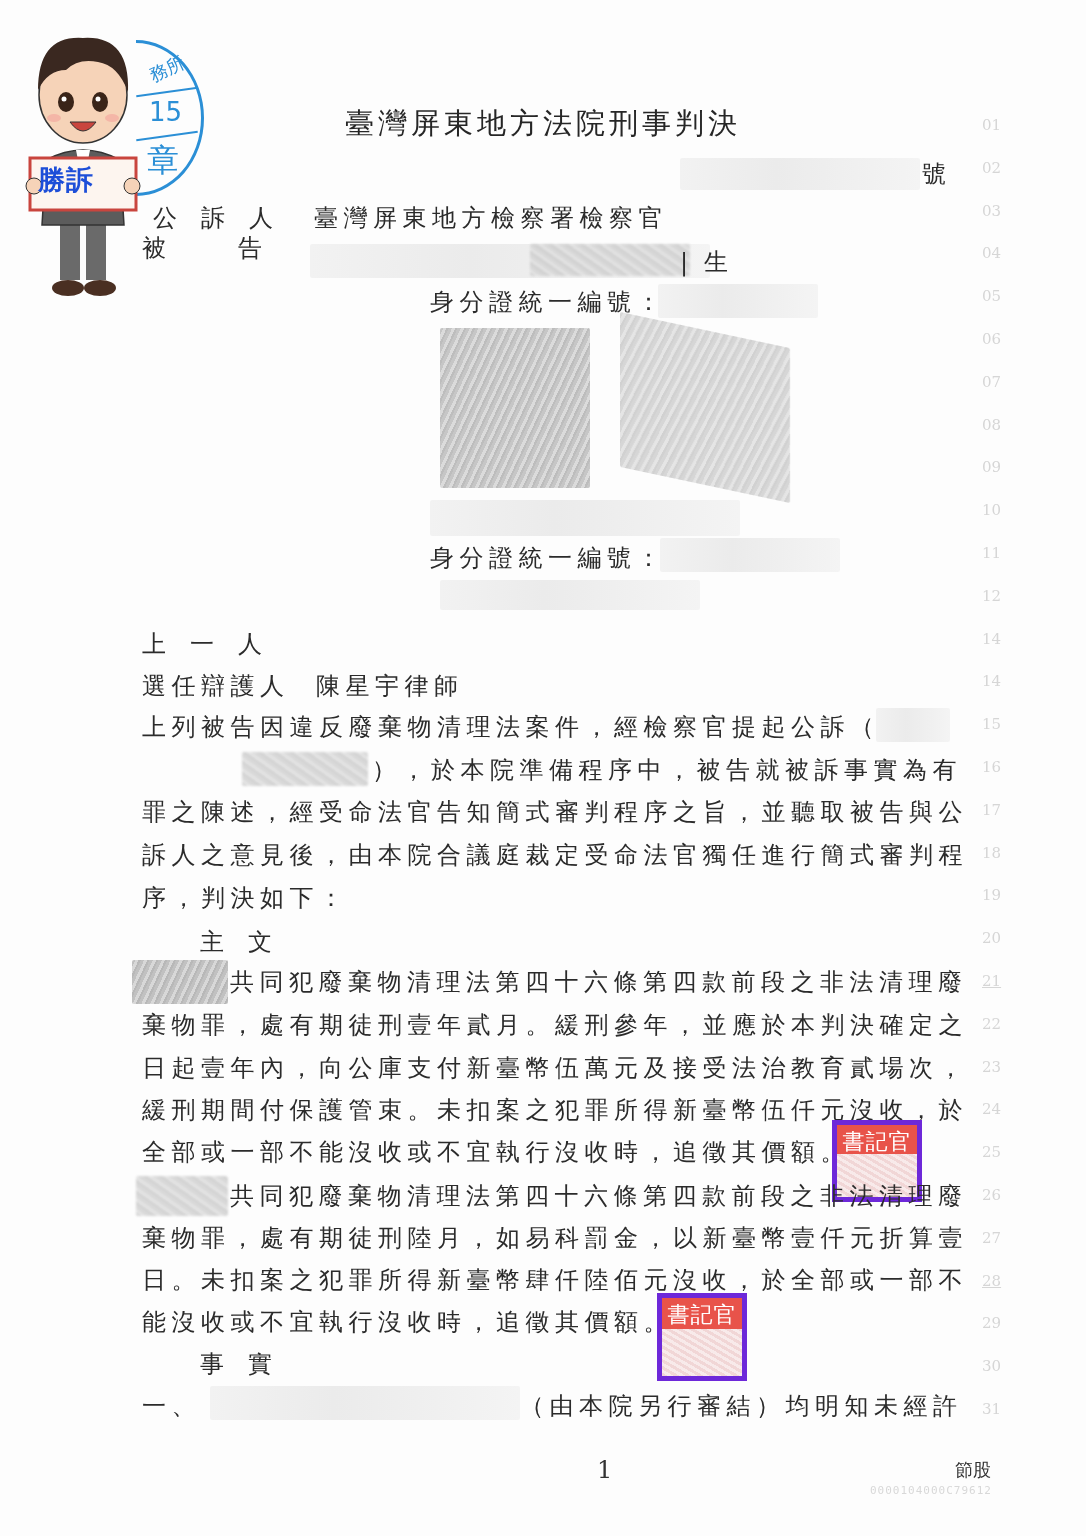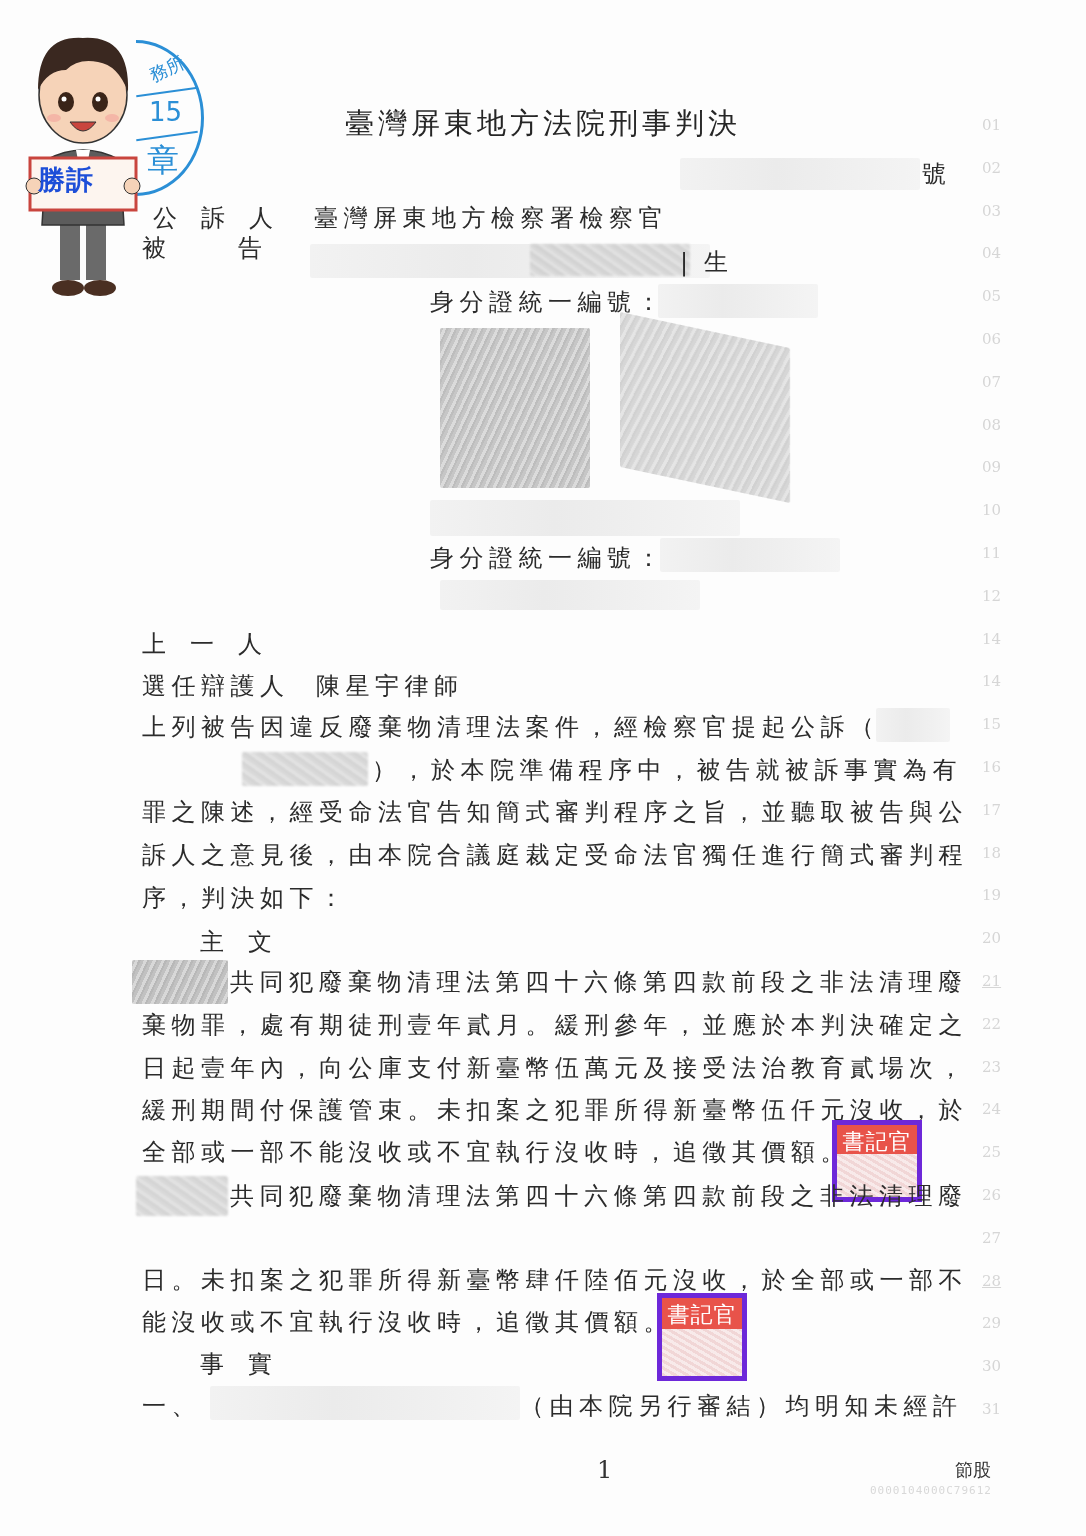--- a/index.html
+++ b/index.html
@@ -110,20 +110,21 @@
   <div class="abs txt" style="left:142px; top:1098px;">緩刑期間付保護管束。未扣案之犯罪所得新臺幣伍仟元沒收，於</div>
   <div class="abs txt" style="left:142px; top:1140px;">全部或一部不能沒收或不宜執行沒收時，追徵其價額。</div>
 
   <div class="seal" style="left:832px; top:1120px; width:80px; height:72px;">
     <div class="top">書記官</div>
     <div class="bot"></div>
   </div>
 
   <div class="redact r-mid" style="left:136px; top:1176px; width:92px; height:40px;"></div>
   <div class="abs txt" style="left:230px; top:1184px;">共同犯廢棄物清理法第四十六條第四款前段之非法清理廢</div>
+  <div class="abs txt" style="left:142px; top:1226px;">棄物罪，處有期徒刑陸月，如易科罰金，以新臺幣壹仟元折算壹</div>
   <div class="abs txt" style="left:142px; top:1268px;">日。未扣案之犯罪所得新臺幣肆仟陸佰元沒收，於全部或一部不</div>
   <div class="abs txt" style="left:142px; top:1310px;">能沒收或不宜執行沒收時，追徵其價額。</div>
 
   <div class="seal" style="left:657px; top:1293px; width:80px; height:78px;">
     <div class="top">書記官</div>
     <div class="bot"></div>
   </div>
 
   <div class="abs txt" style="left:200px; top:1352px; letter-spacing:0;">事　實</div>
   <div class="abs txt" style="left:142px; top:1394px;">一、</div>

